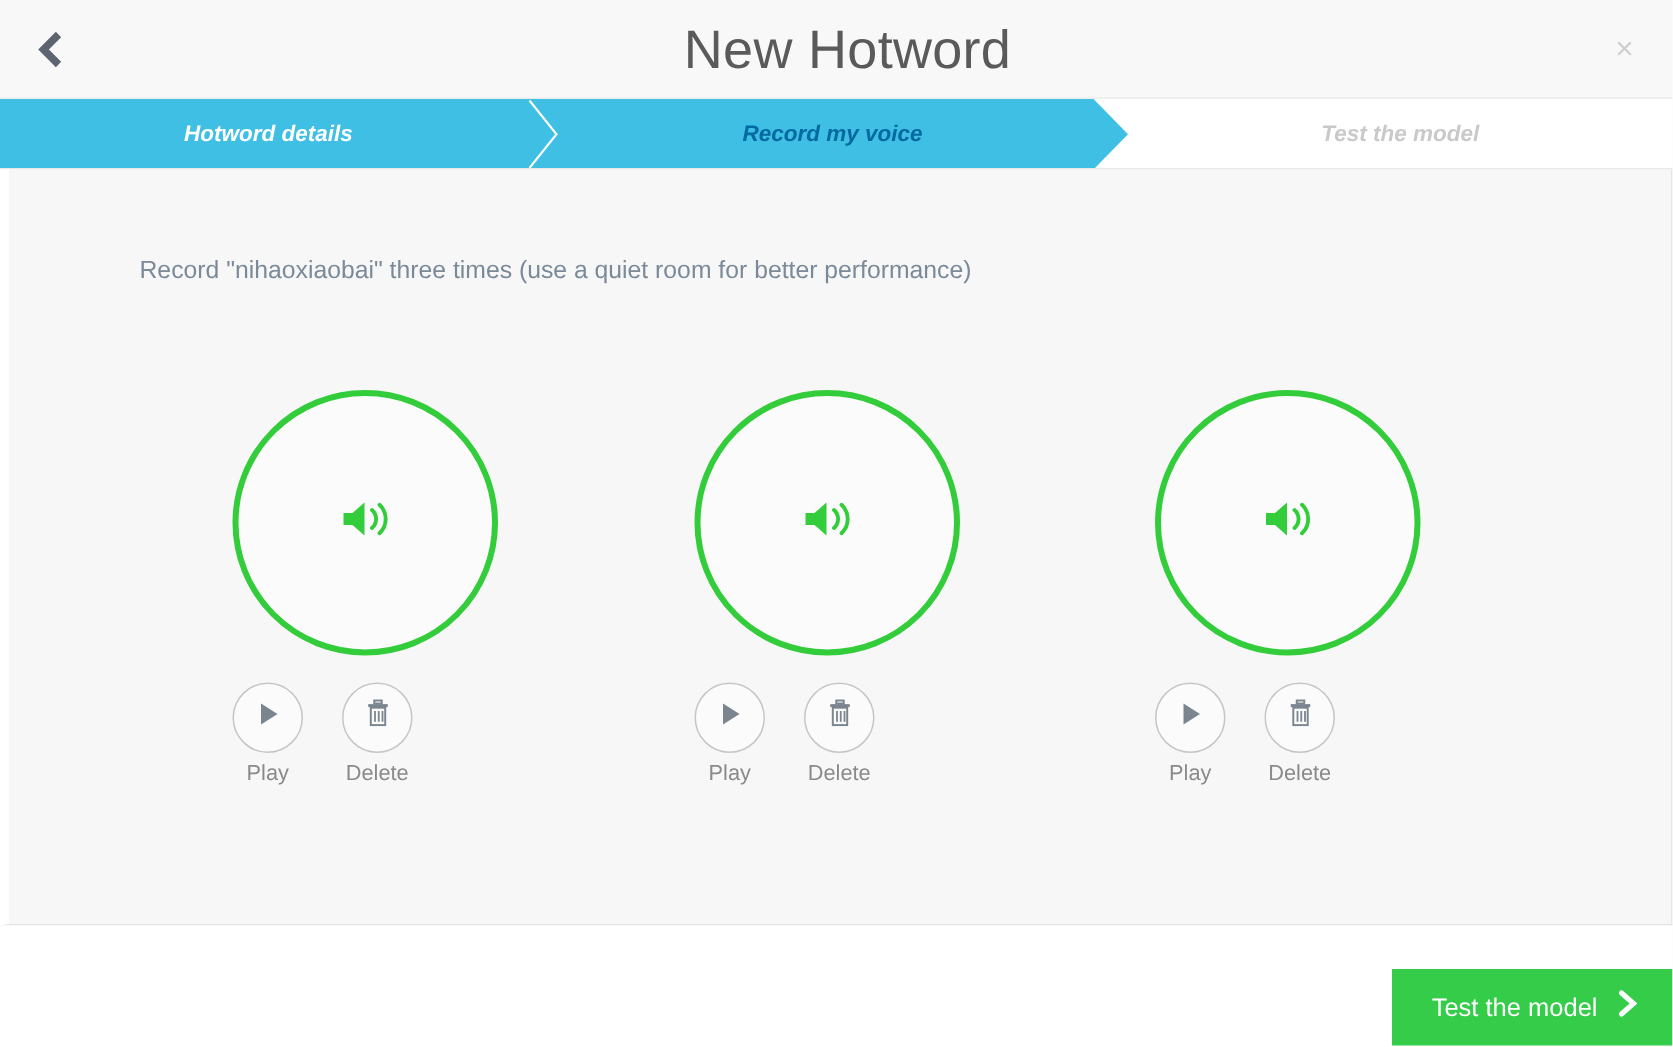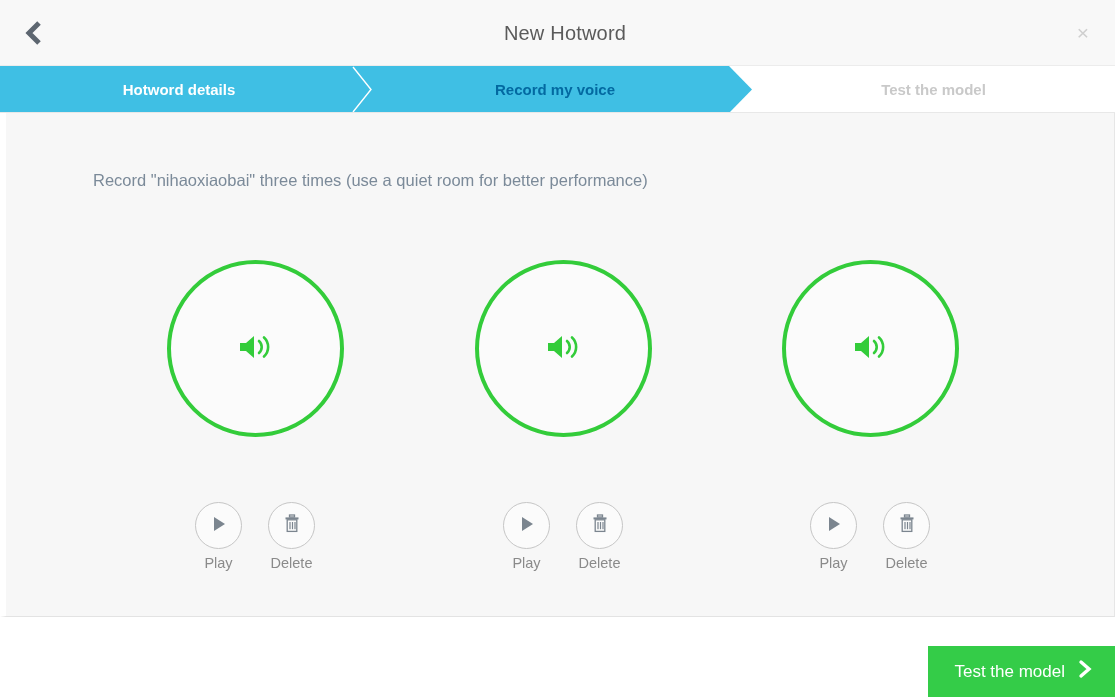--- a/index.html
+++ b/index.html
@@ -41,21 +41,21 @@
     border: none;
   }
   .back-button svg { display: block; }
 
   .page-title {
     position: absolute;
     left: 0; right: 0; top: 0;
     height: 66px;
     line-height: 66px;
     text-align: center;
-    font-size: 20px;
+    font-size: 36px;
     font-weight: 300;
     color: #5a5a5a;
     letter-spacing: .2px;
     padding-left: 15px;
   }
 
   .close-button {
     position: absolute;
     right: 12px;
     top: 0;
@@ -72,20 +72,21 @@
     font-family: "Liberation Sans", sans-serif;
   }
 
   
   .steps {
     position: relative;
     height: 47px;
     background: #ffffff;
     border-bottom: 1px solid #e8e8e8;
     overflow: hidden;
+    font-style: italic;
   }
 
   .steps-fill {
     position: absolute;
     left: 0; top: 0;
     height: 47px;
     width: 752px;
     background: #3fbfe4;
     clip-path: polygon(0 0, 729px 0, 752px 50%, 729px 100%, 0 100%);
   }
@@ -142,22 +143,21 @@
     width: 100%;
     height: 300px;
   }
 
   .recorder {
     position: absolute;
     top: 0;
     width: 200px;
     display: flex;
     flex-direction: column;
-    align-items: center;
-    gap: 47px;
+    align-items: flex-start;
   }
   .recorder-0 { left: 149px; }
   .recorder-1 { left: 457px; }
   .recorder-2 { left: 764px; }
 
   .record-circle {
     width: 177px;
     height: 177px;
     border-radius: 50%;
     border: 4px solid #33cc3a;

